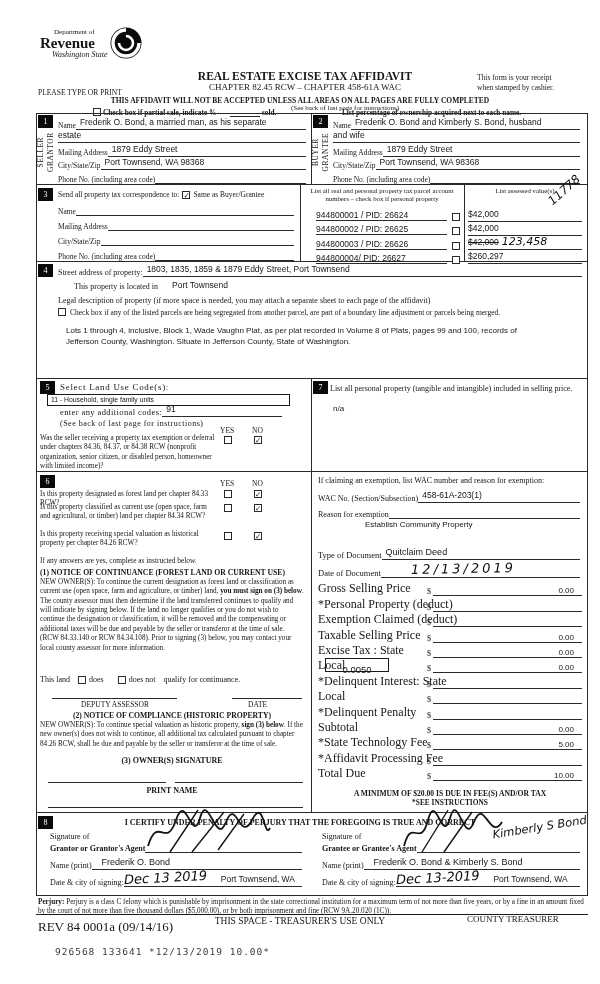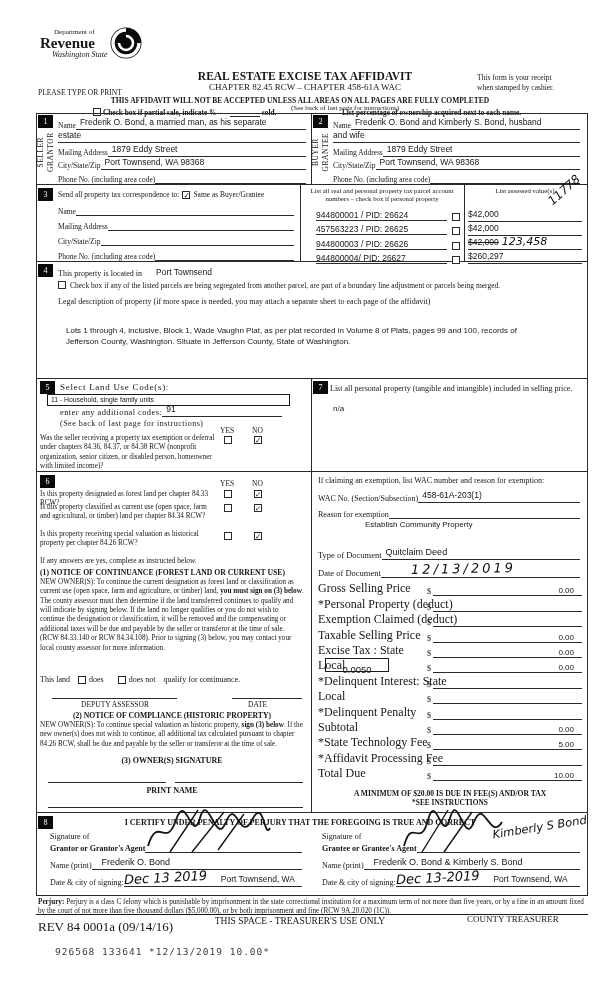--- a/index.html
+++ b/index.html
@@ -173,21 +173,21 @@
   </div>
 
   <div class="col" style="left:304px;top:187px;width:156px;">
     <div class="hdr7">List all real and personal property tax parcel account</div>
     <div class="hdr7">numbers – check box if personal property</div>
     <div class="prow" style="margin-top:3px;">
       <span class="pnum">944800001 / PID: 26624</span>
       <span class="cb cbBig" style="margin-left:5px;"></span>
       </div>
     <div class="prow">
-      <span class="pnum">457563223 / PID: 26625</span>
+      <span class="pnum">944800002 / PID: 26625</span>
       <span class="cb cbBig" style="margin-left:5px;"></span>
       </div>
     <div class="prow">
       <span class="pnum">944800003 / PID: 26626</span>
       <span class="cb cbBig" style="margin-left:5px;"></span>
       </div>
     <div class="prow">
       <span class="pnum">944800004/ PID: 26627</span>
       <span class="cb cbBig" style="margin-left:5px;"></span>
       </div>
@@ -205,30 +205,34 @@
         <span class="fill"><span class="val strike" style="padding-left:0;">$42,000</span><span class="hand" style="font-size:11px;margin-left:3px;">123,458</span></span>
       </div>
     <div class="vrow">
         <span class="fill"><span class="val" style="padding-left:0;">$260,297</span></span>
       </div>
   </div>
   <div class="abs hand" style="left:545px;top:183px;font-size:12px;transform:rotate(-42deg);">11778</div>
 
   <div class="badge" style="left:38px;top:264px;">4</div>
   <div class="col" style="left:58px;top:264px;width:524px;">
-    <div class="frow" style="height:14px;">
+    <div class="frow" style="height:13px;">
+        <span class="lbl2">Street address of property:</span>
+      <span class="fill"><span class="val">1803, 1835, 1859 &amp; 1879 Eddy Street, Port Townsend</span></span>
+      </div>
+    <div class="frow" style="height:14px;margin-left:16px;">
         <span class="lbl2">This property is located in</span>
       <span class="val" style="padding-left:14px;">Port Townsend</span>
+      </div>
+    <div class="frow" style="height:14px;">
+        <span class="lbl2">Legal description of property (if more space is needed, you may attach a separate sheet to each page of the affidavit)</span>
       </div>
     <div class="frow" style="height:14px;align-items:center;">
         <span class="cb cbBig" style="margin-right:4px;"></span>
       <span class="lbl" style="white-space:normal;">Check box if any of the listed parcels are being segregated from another parcel, are part of a boundary line adjustment or parcels being merged.</span>
-      </div>
-    <div class="frow" style="height:14px;">
-        <span class="lbl2">Legal description of property (if more space is needed, you may attach a separate sheet to each page of the affidavit)</span>
       </div>
   </div>
   <div class="abs" style="left:66px;top:326px;width:470px;font-family:'Liberation Sans',sans-serif;font-size:8px;line-height:1.35;">
     <div>Lots 1 through 4, inclusive, Block 1, Wade Vaughn Plat, as per plat recorded in Volume 8 of Plats, pages 99 and 100, records of</div>
     <div>Jefferson County, Washington.  Situate in Jefferson County, State of Washington.</div>
   </div>
 
   <div class="badge" style="left:40px;top:381px;">5</div>
   <div class="abs" style="left:60px;top:382px;font-size:9px;letter-spacing:.7px;">Select Land Use Code(s):</div>
   <div class="abs" style="left:47px;top:394px;width:243px;height:12px;border:1.5px solid #1a1a1a;">

